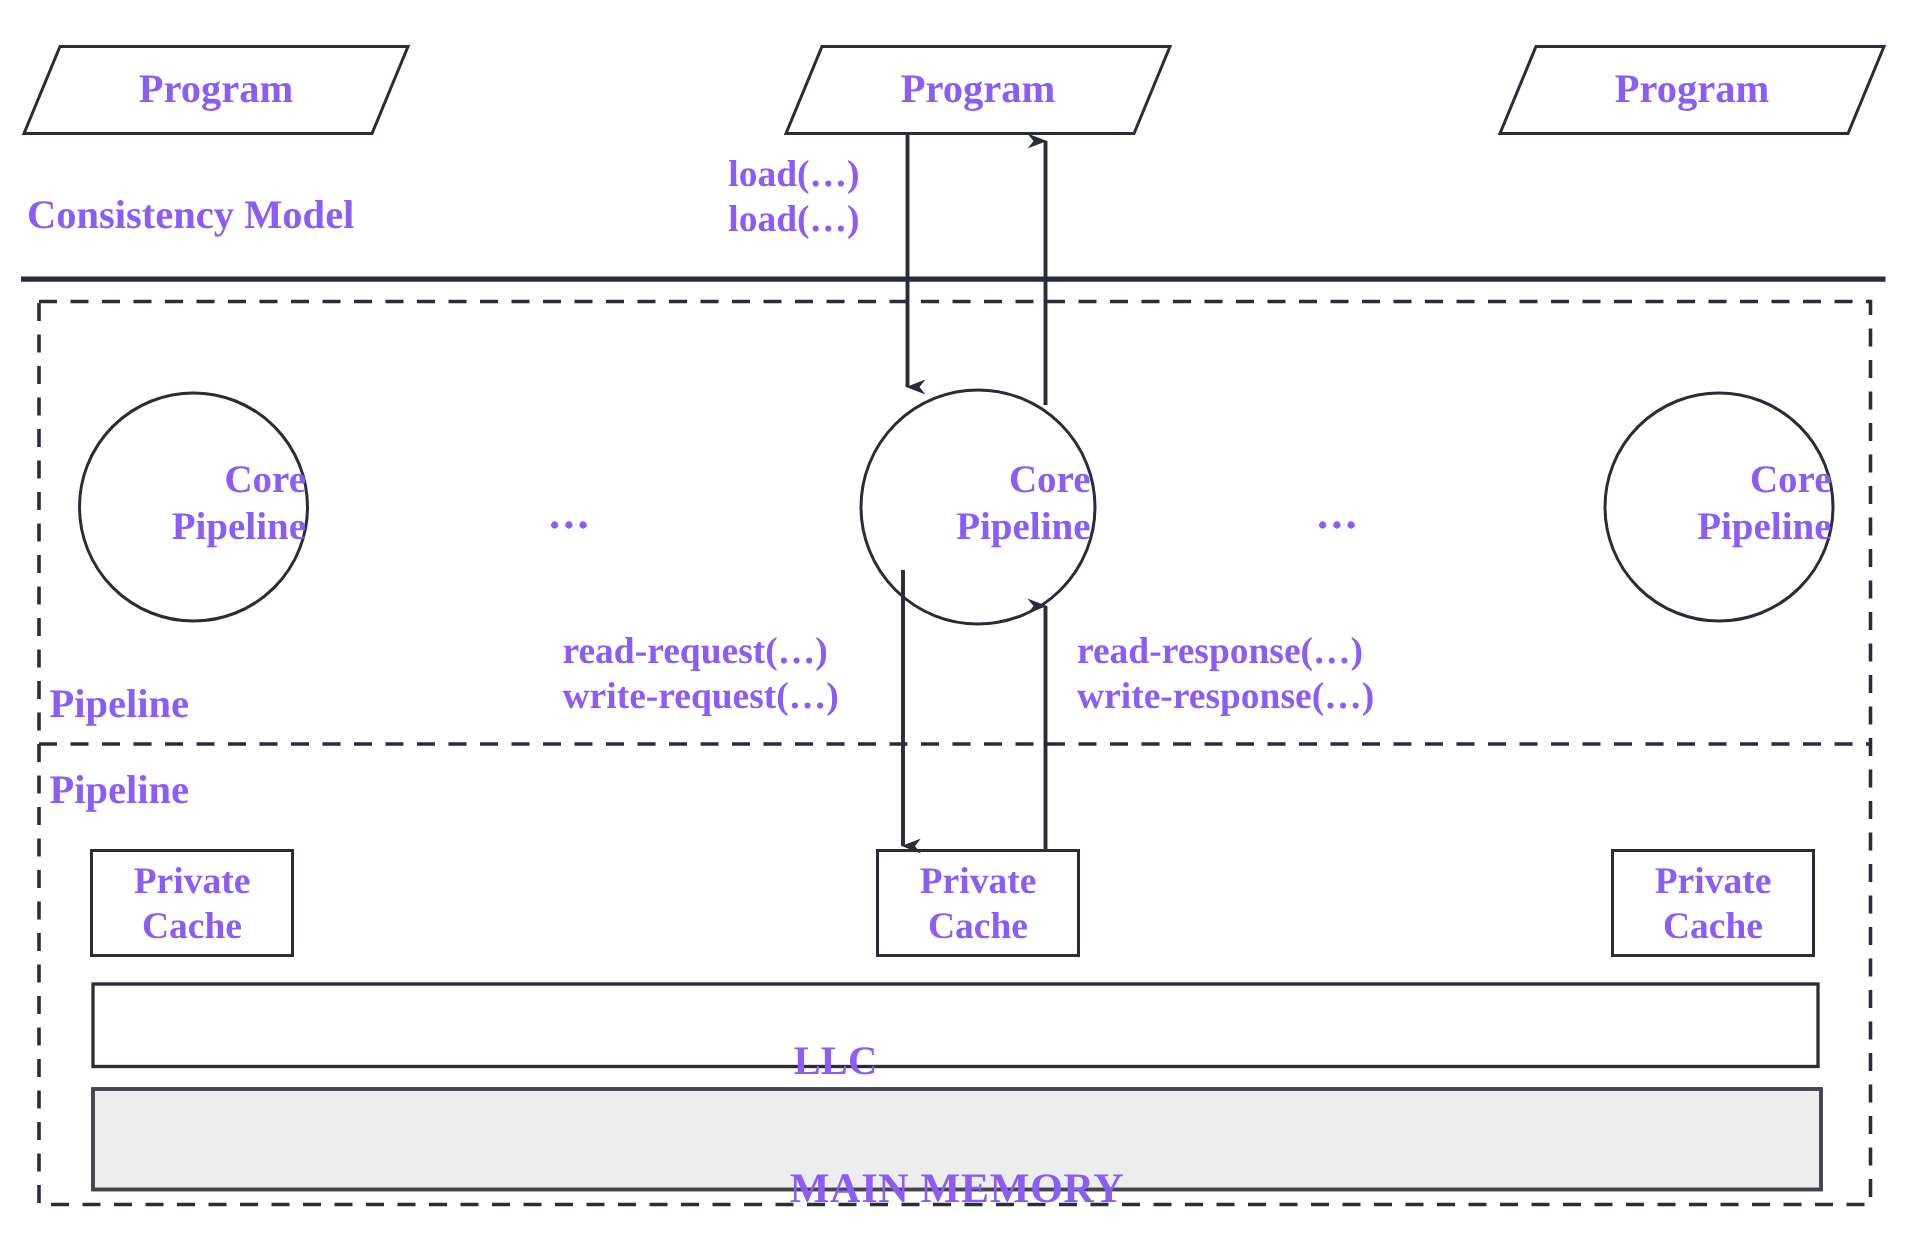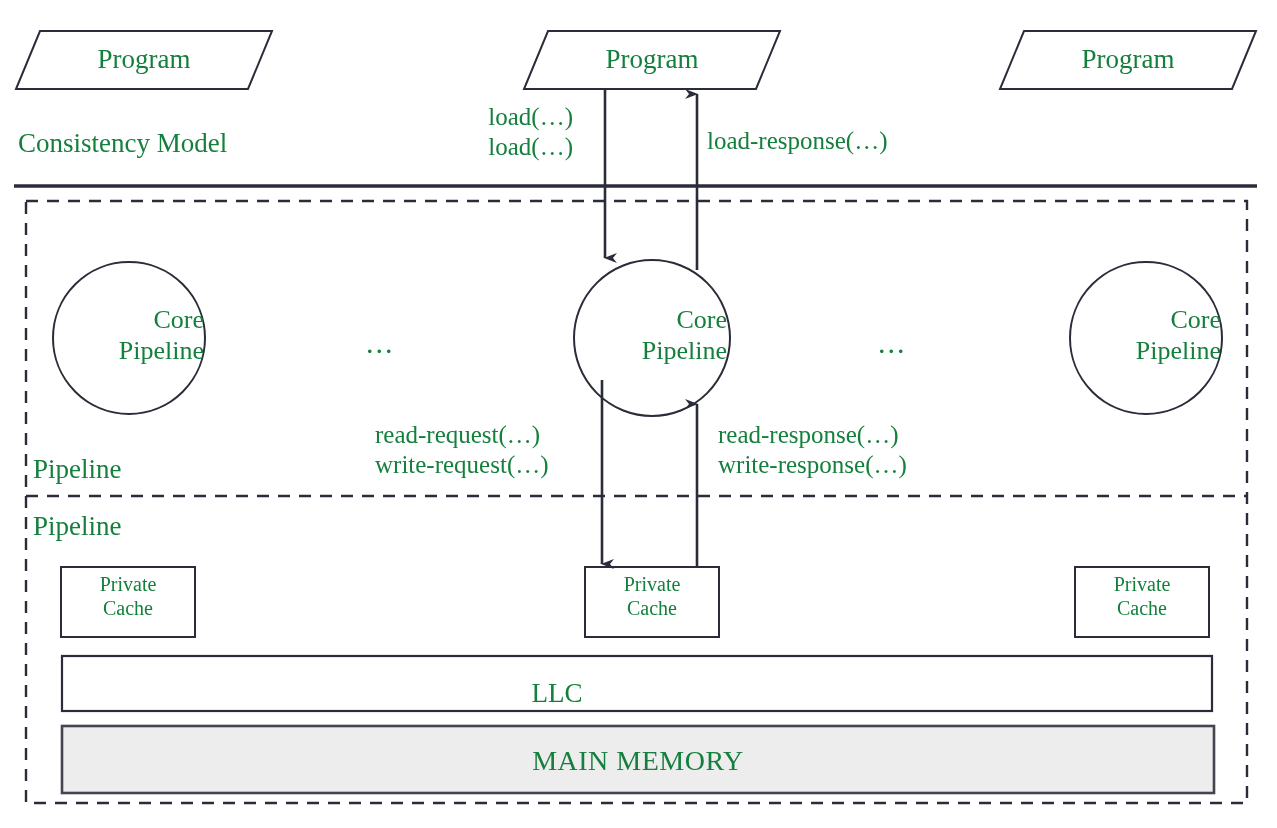--- a/index.html
+++ b/index.html
@@ -24,30 +24,31 @@
     top: 0;
     left: 0;
     width: 1277px;
     height: 828px;
     pointer-events: none;
   }
   .lbl {
     position: absolute;
     white-space: nowrap;
     line-height: 1.18;
-    color: #15803d;
+    color: #8b5cf6;
+    font-weight: bold;
   }
   .lbl.center {
     text-align: center;
   }
   .prog-text   { font-size: 27px; }
   .section-lbl { font-size: 27px; }
   .circle-text { font-size: 26px; text-align: right; }
   .msg-text    { font-size: 25px; }
-  .box-text    { font-size: 20px; text-align: center; }
+  .box-text    { font-size: 25px; text-align: center; }
   .llc-text    { font-size: 27px; text-align: center; }
   .mem-text    { font-size: 28px; text-align: center; letter-spacing: 0.5px; }
   .ellipsis    { font-size: 30px; letter-spacing: 2px; }
 </style>
 </head>
 <body>
 
 <div id="canvas">
 
   <svg class="layer" viewBox="0 0 1277 828">
@@ -120,21 +121,20 @@
   </div>
 
   <div class="lbl ellipsis" style="left:366px; top:325px;">...</div>
   <div class="lbl ellipsis" style="left:878px; top:325px;">...</div>
 
   <div class="lbl msg-text" style="left:457px; top:102px; text-align:right; width:116px;">
     <div>load(…)</div>
     <div>load(…)</div>
   </div>
 
-  <div class="lbl msg-text" style="left:707px; top:126px;">load-response(…)</div>
 
   <div class="lbl msg-text" style="left:718px; top:420px; text-align:left; width:250px;">
     <div>read-response(…)</div>
     <div>write-response(…)</div>
   </div>
 
   <div class="lbl msg-text" style="left:375px; top:420px; text-align:left; width:215px;">
     <div>read-request(…)</div>
     <div>write-request(…)</div>
   </div>
@@ -145,17 +145,17 @@
   </div>
   <div class="lbl box-text" style="left:585px; top:573px; width:134px;">
     <div>Private</div>
     <div>Cache</div>
   </div>
   <div class="lbl box-text" style="left:1075px; top:573px; width:134px;">
     <div>Private</div>
     <div>Cache</div>
   </div>
 
-  <div class="lbl llc-text" style="left:62px; top:678px; width:990px;">LLC</div>
+  <div class="lbl llc-text" style="left:62px; top:692px; width:990px;">LLC</div>
 
-  <div class="lbl mem-text" style="left:62px; top:744px; width:1152px;">MAIN MEMORY</div>
+  <div class="lbl mem-text" style="left:62px; top:776px; width:1152px;">MAIN MEMORY</div>
 
 </div>
 
 </body></html>

